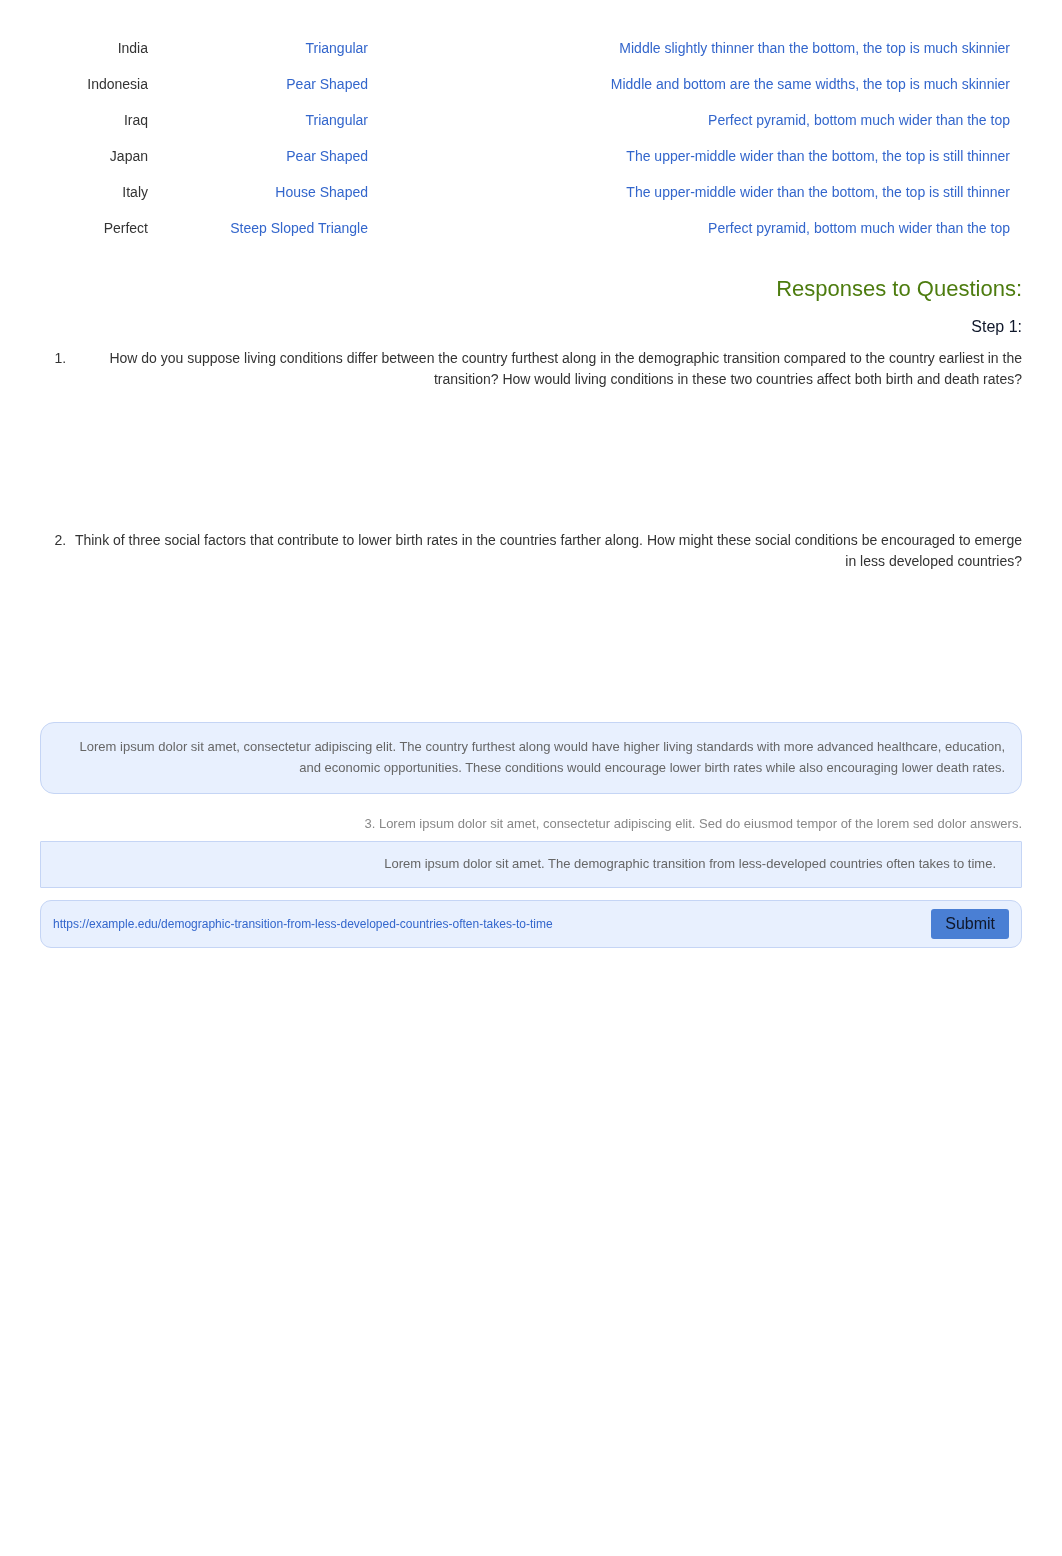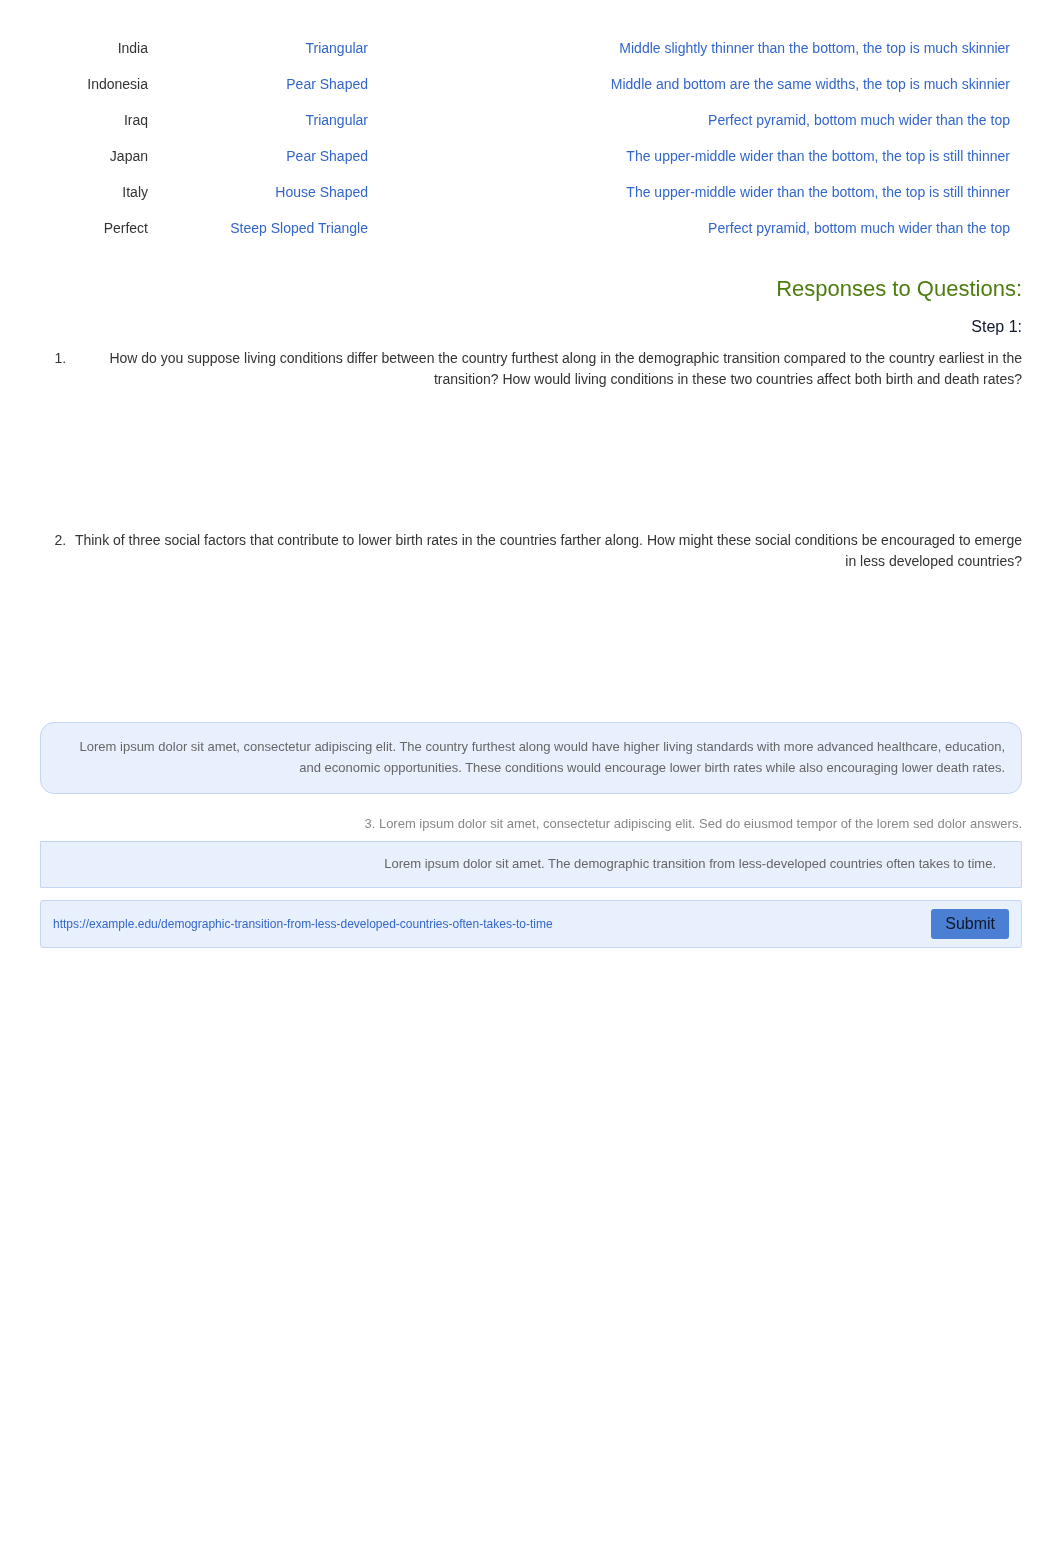--- a/index.html
+++ b/index.html
@@ -119,21 +119,21 @@
       padding: 6px 14px;
       font-size: 16px;
       border-radius: 3px;
       cursor: pointer;
       float: right;
     }
 
     .bottom-link-bar {
       background: #e8f0fe;
       border: 1px solid #c5d5f5;
-      border-radius: 3px;
+      border-radius: 11px;
       padding: 8px 12px;
       margin-top: 8px;
       font-size: 12px;
       color: #3366cc;
       display: flex;
       justify-content: space-between;
       align-items: center;
     }
 
     .spacer {

